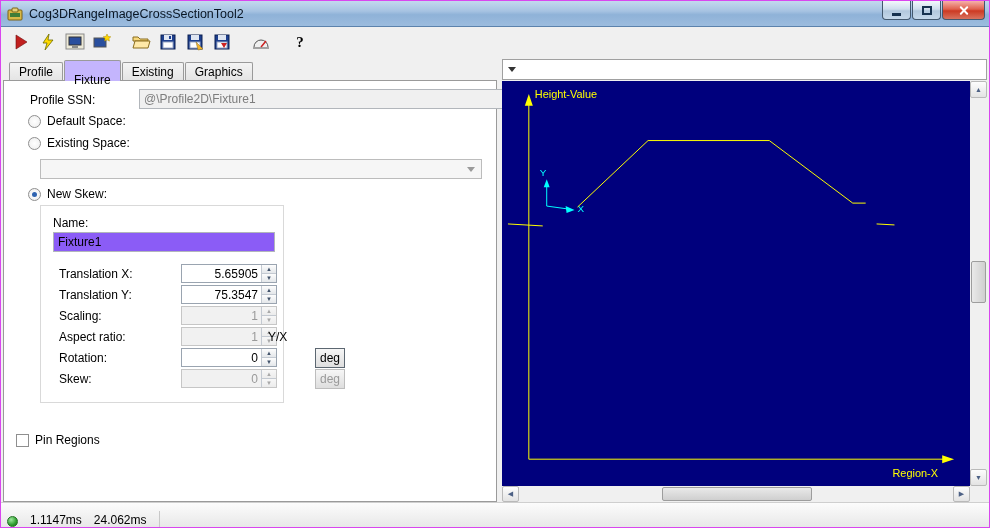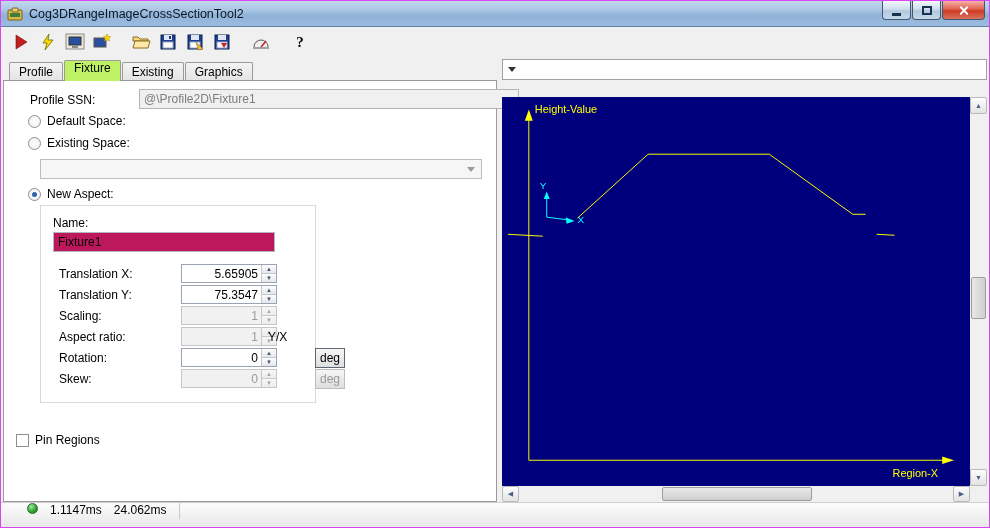--- a/index.html
+++ b/index.html
@@ -26,38 +26,38 @@
   .toolbar { height: 30px; display: flex; align-items: center; gap: 3px; padding: 0 8px; flex: 0 0 auto; }
   .tb-btn { width: 24px; height: 22px; display: flex; align-items: center; justify-content: center; border: 1px solid transparent; border-radius: 2px; }
   .tb-gap { width: 9px; }
   .help-glyph { font-weight: bold; font-size: 15px; font-family: "Liberation Serif", serif; }
 
   
   .content { flex: 1; display: flex; padding: 2px 2px 0 2px; min-height: 0; }
   .left-col { width: 494px; display: flex; flex-direction: column; flex: 0 0 auto; }
   .tabstrip { height: 21px; display: flex; align-items: flex-end; padding-left: 6px; position: relative; z-index: 2; flex: 0 0 auto; }
   .tab { padding: 2px 9px 2px; border: 1px solid #9a9a9a; border-bottom: none; border-radius: 2px 2px 0 0; background: linear-gradient(#f4f4f4,#e4e4e4); margin-right: 1px; height: 18px; white-space: nowrap; }
-  .tab.active { background: #bef264; height: 21px; margin-bottom: -1px; padding-top: 0; position: relative; }
+  .tab.active { background: #c4b5fd; height: 21px; margin-bottom: -1px; padding-top: 12px; position: relative; }
   .tabpane { flex: 1; background: #fff; border: 1px solid #9a9a9a; position: relative; }
 
   .lbl { position: absolute; white-space: nowrap; text-align: center; }
-  .field { position: absolute; border: 1px solid #b2b6bb; background: #be185d; padding: 0 4px; line-height: 18px; font: inherit; }
+  .field { position: absolute; border: 1px solid #b2b6bb; background: #8b5cf6; padding: 0 4px; line-height: 18px; font: inherit; }
   .field.disabled { background: #f0f0f0; color: #7d7d7d; margin-left: 37px; }
 
   .radio-row { position: absolute; display: flex; align-items: center; gap: 6px; }
   .radio { width: 13px; height: 13px; border-radius: 50%; border: 1px solid #8f8f8f; background: radial-gradient(#ffffff,#ececec); position: relative; flex: 0 0 auto; }
   .radio.checked::after { content: ""; position: absolute; left: 3px; top: 3px; width: 5px; height: 5px; border-radius: 50%; background: #2f63b0; }
 
   .combo { border: 1px solid #a0a0a0; background: #fff; display: flex; align-items: center; padding: 0 2px 0 5px; }
   .combo.disabled { background: #f6f6f6; color: #8a8a8a; border-color: #bcbcbc; }
   .combo-value { flex: 1; white-space: nowrap; overflow: hidden; }
   .combo-arrow { width: 0; height: 0; border-left: 4px solid transparent; border-right: 4px solid transparent; border-top: 5px solid #333; margin-right: 4px; flex: 0 0 auto; }
   .combo.disabled .combo-arrow { border-top-color: #9a9a9a; }
 
-  .groupbox { position: absolute; left: 36px; top: 124px; width: 276px; height: 198px; border: 1px solid #d9d9d9; }
+  .groupbox { position: absolute; left: 36px; top: 124px; width: 244px; height: 198px; border: 1px solid #d9d9d9; }
 
   .frow { position: absolute; left: 0; width: 100%; height: 20px; }
   .frow .flabel { position: absolute; left: 18px; top: 3px; white-space: nowrap; }
   .spin { position: absolute; left: 124px; top: 0; width: 96px; height: 19px; display: flex; border: 1px solid #9aa4b0; background: #fff; margin-left: 16px; }
   .spin input { flex: 1; min-width: 0; border: none; outline: none; text-align: right; font: inherit; padding-right: 3px; background: transparent; color: #000; }
   .spin-btns { width: 15px; display: flex; flex-direction: column; border-left: 1px solid #c3c9d1; flex: 0 0 auto; }
   .spin-btn { flex: 1; display: flex; align-items: center; justify-content: center; font-size: 6px; color: #42536b; background: linear-gradient(#fdfdfd,#e4e7ea); }
   .spin-btn.up { border-bottom: 1px solid #c3c9d1; }
   .frow.disabled .spin { background: #f1f1f1; border-color: #c6c6c6; }
   .frow.disabled .spin input { color: #9a9a9a; }
@@ -65,37 +65,37 @@
   .suffix { position: absolute; left: 227px; top: 3px; }
   .deg-btn { position: absolute; left: 232px; top: 0; width: 30px; height: 20px; border: 1px solid #5c6771; border-radius: 0; background: linear-gradient(#f6f6f6,#dedede); display: flex; align-items: center; justify-content: center; margin-left: 42px; }
   .frow.disabled .deg-btn { border-color: #bdbdbd; color: #9a9a9a; }
 
   .check-row { position: absolute; display: flex; align-items: center; gap: 6px; }
   .checkbox { width: 13px; height: 13px; border: 1px solid #8f8f8f; background: #fff; flex: 0 0 auto; }
 
   
   .right-col { flex: 1; margin-left: 5px; display: flex; flex-direction: column; min-width: 0; }
   .display-combo { height: 21px; flex: 0 0 auto; }
-  .display-wrap { flex: 1; margin-top: 17px; position: relative; min-height: 0; }
+  .display-wrap { flex: 1; margin-top: 1px; position: relative; min-height: 0; }
   .canvas { position: absolute; left: 0; top: 0; right: 17px; bottom: 16px; background: #00007d; overflow: hidden; }
   .canvas svg { width: 100%; height: 100%; display: block; }
 
   .vscroll { position: absolute; right: 0; top: 0; width: 17px; bottom: 16px; background: #f0f0f0; }
   .hscroll { position: absolute; left: 0; bottom: 0; right: 17px; height: 16px; background: #f0f0f0; }
   .corner { position: absolute; right: 0; bottom: 0; width: 17px; height: 16px; background: #f0f0f0; }
   .sb-btn { position: absolute; background: linear-gradient(#fdfdfd,#e3e3e3); border: 1px solid #b9b9b9; display: flex; align-items: center; justify-content: center; font-size: 7px; color: #4d6185; border-radius: 2px; }
   .vscroll .up { top: 0; left: 0; right: 0; height: 17px; }
   .vscroll .down { bottom: 0; left: 0; right: 0; height: 17px; }
   .vthumb { position: absolute; left: 1px; right: 1px; top: 180px; height: 42px; background: linear-gradient(90deg,#e9e9e9,#cfcfcf); border: 1px solid #9d9d9d; border-radius: 2px; }
   .hscroll .left { left: 0; top: 0; bottom: 0; width: 17px; }
   .hscroll .right { right: 0; top: 0; bottom: 0; width: 17px; }
   .hthumb { position: absolute; top: 1px; bottom: 1px; left: 160px; width: 150px; background: linear-gradient(#e9e9e9,#cfcfcf); border: 1px solid #9d9d9d; border-radius: 2px; }
 
   
-  .statusbar { height: 25px; flex: 0 0 auto; border-top: 1px solid #cfcfcf; background: linear-gradient(#fcfcfc,#e8e8e8); display: flex; align-items: flex-start; padding: 0 26px; gap: 12px; }
+  .statusbar { height: 25px; flex: 0 0 auto; border-top: 1px solid #cfcfcf; background: linear-gradient(#fcfcfc,#e8e8e8); display: flex; align-items: flex-end; padding: 0 6px; gap: 12px; }
   .led { width: 11px; height: 11px; border-radius: 50%; background: radial-gradient(circle at 35% 30%, #9fe89f, #2f9e2f 60%, #1d6b1d); border: 1px solid #237023; flex: 0 0 auto; }
   .sb-divider { width: 1px; height: 16px; background: #c8c8c8; }
 </style>
 </head>
 <body>
 
 <div class="window">
 
   <div class="titlebar">
     <svg class="app-icon" viewBox="0 0 16 16">
@@ -211,21 +211,21 @@
           <span>Existing Space:</span>
         </div>
 
         <div class="combo disabled" style="position:absolute; left:36px; top:78px; width:442px; height:20px;">
           <span class="combo-value"></span>
           <span class="combo-arrow"></span>
         </div>
 
         <div class="radio-row" style="left:24px; top:106px;">
           <span class="radio checked"></span>
-          <span>New Aspect:</span>
+          <span>New Skew:</span>
         </div>
 
         <div class="groupbox">
           <span class="lbl" style="left:12px; top:10px;">Name:</span>
           <input class="field" style="left: 12px; top: 26px; width: 222px; height: 20px;" value="Fixture1">
 
           <div class="frow" style="top:58px;">
             <span class="flabel">Translation X:</span>
             <div class="spin">
               <input value="5.65905" style="">

